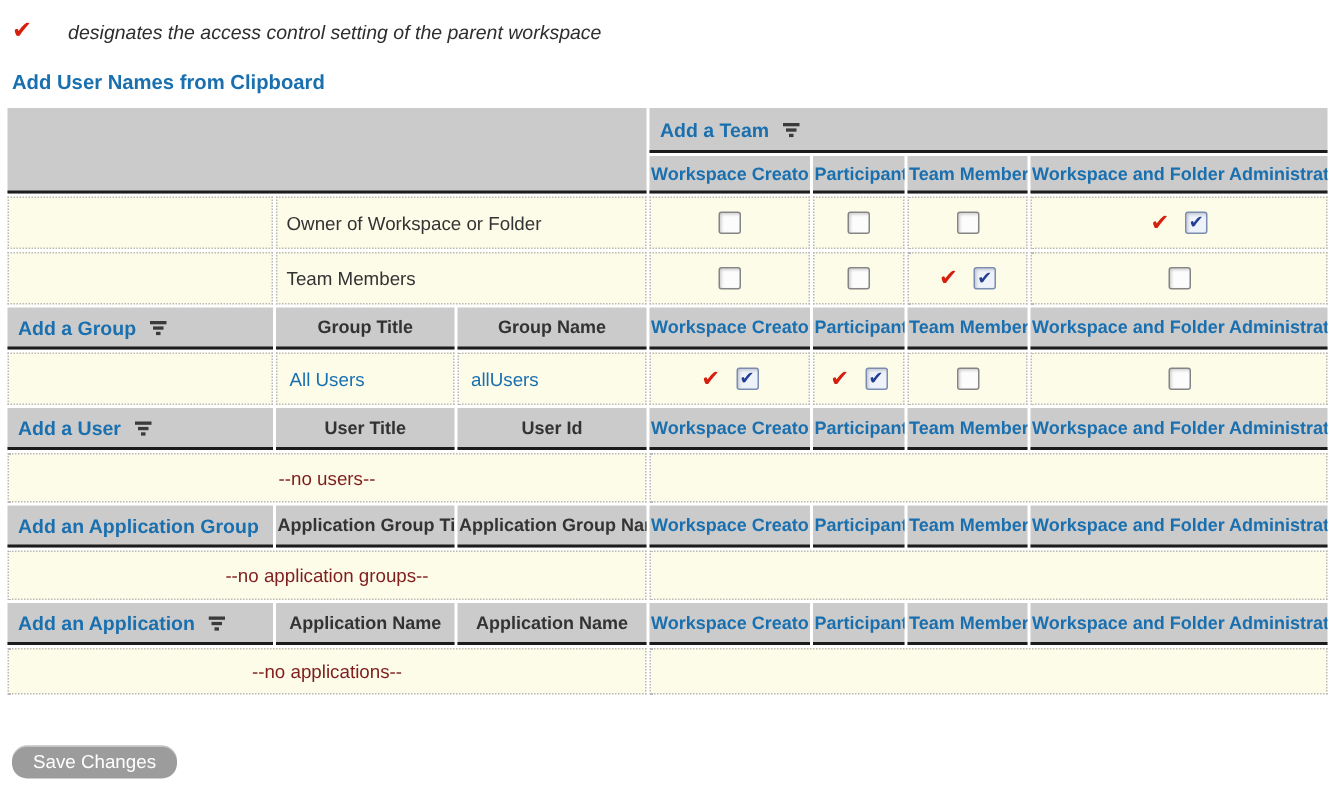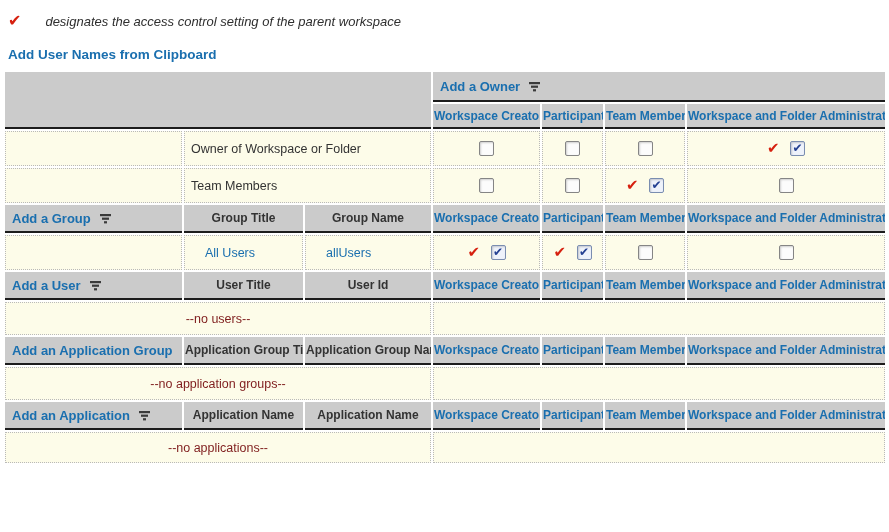--- a/index.html
+++ b/index.html
@@ -23,21 +23,21 @@
   td.b{background:#fdfce9;border:1px dotted #b9b9b9;}
   .h26{height:26px;} .h21{height:21px;} .h31{height:31px;} .h24{height:24px;} .h29{height:29px;} .h27{height:27px;margin-left:47px;}
 
   .sec-cell{padding-left:7px;}
   .sec-link{color:#1a6faf;font-weight:bold;font-size:13px;text-decoration:none;cursor:pointer;display:inline-flex;align-items:center;gap:9px;}
   .filter-icon rect{fill:#3b3b3b;}
   .colhead{text-align:center;font-weight:bold;font-size:12px;color:#1a6faf;}
   .colhead.dark{color:#333333;}
 
   .rowlabel{padding-left:6px;color:#333;}
-  .linkcell{padding-left:20px;}
+  .linkcell{padding-left:8px;}
   .linkcell a{color:#1a6faf;text-decoration:none;cursor:pointer;font-size:12.5px;}
   .emptycell{text-align:center;color:#7f1d1d;}
 
   .cbcell{text-align:center;}
   .cb{display:inline-block;width:13px;height:13px;background:#fcfcfc;border:1px solid #858585;border-radius:2px;box-shadow:inset 1px 1px 2px rgba(0,0,0,0.18);vertical-align:middle;position:relative;cursor:pointer;}
   .cb[data-state="true"]{background:#eef2fb;border-color:#7a8db0;}
   .cb[data-state="true"]::after{content:"\2714";position:absolute;left:0;top:-1px;width:13px;text-align:center;font-size:12px;line-height:14px;color:#223f91;font-family:"DejaVu Sans",sans-serif;}
   .parent-check{display:none;margin-right:7px;vertical-align:middle;}
   td[data-parent="true"] .parent-check{display:inline-block;}
 
@@ -65,21 +65,21 @@
         <col style="width:61px">
         <col style="width:80px">
         <col style="width:198px">
     </colgroup>
 
     <tbody>
         <tr>
       <td class="g ul" colspan="3" rowspan="2"></td>
       <td class="g ul sec-cell h26" colspan="4">
         <a class="sec-link">
-          <span>Add a Owner</span>
+          <span>Add a Team</span>
           <svg class="filter-icon" width="12" height="11" viewBox="0 0 12 11">
                 <rect x="0" y="1" width="11" height="2.2"></rect>
                 <rect x="2" y="4.6" width="7" height="2.2"></rect>
                 <rect x="4" y="8.2" width="3" height="2.2"></rect>
               </svg>
         </a>
       </td>
     </tr>
 
     <tr>
@@ -243,16 +243,17 @@
       <td class="g ul colhead h24">Workspace and Folder Administrator</td>
     </tr>
 
     <tr>
       <td class="b h27 emptycell" colspan="3">--no applications--</td>
       <td class="b h27" colspan="4"></td>
     </tr>
   </tbody>
     </table>
 
+  <button class="save-btn">Save Changes</button>
 
   
 
 </div>
 
 </body></html>

